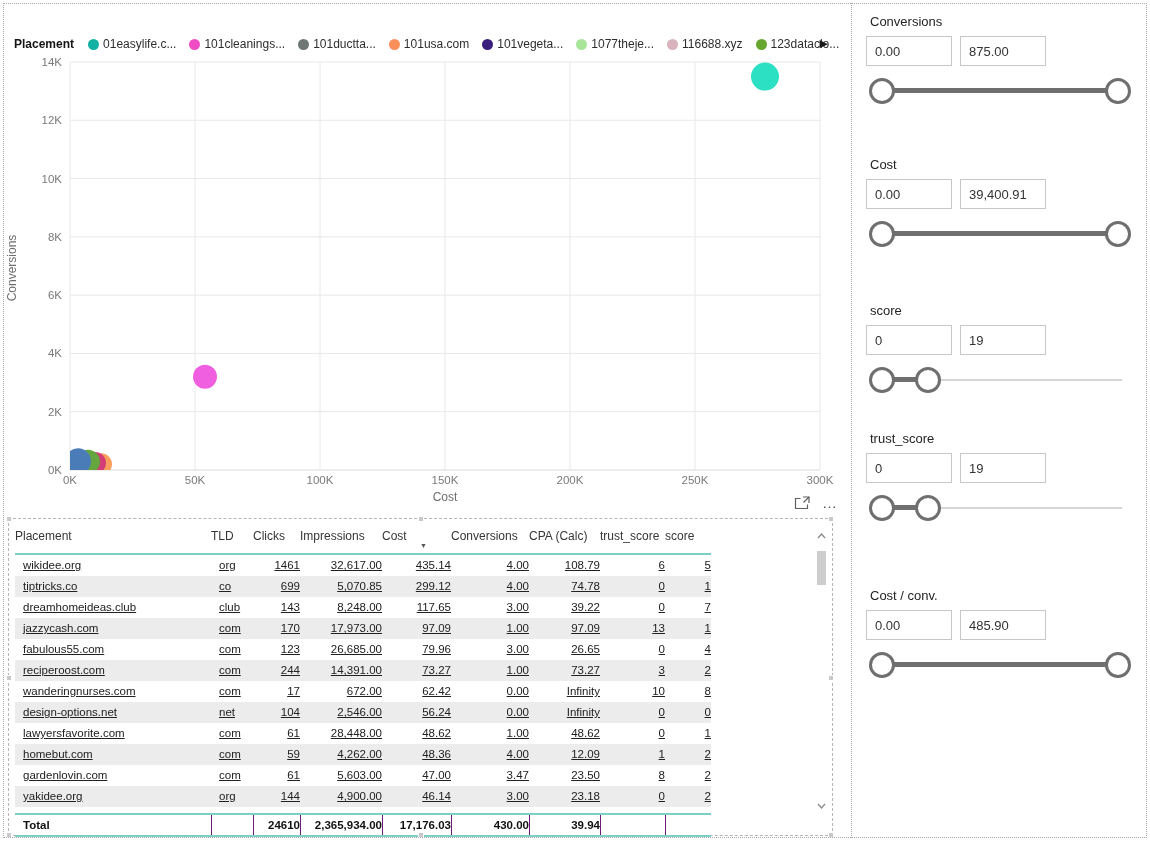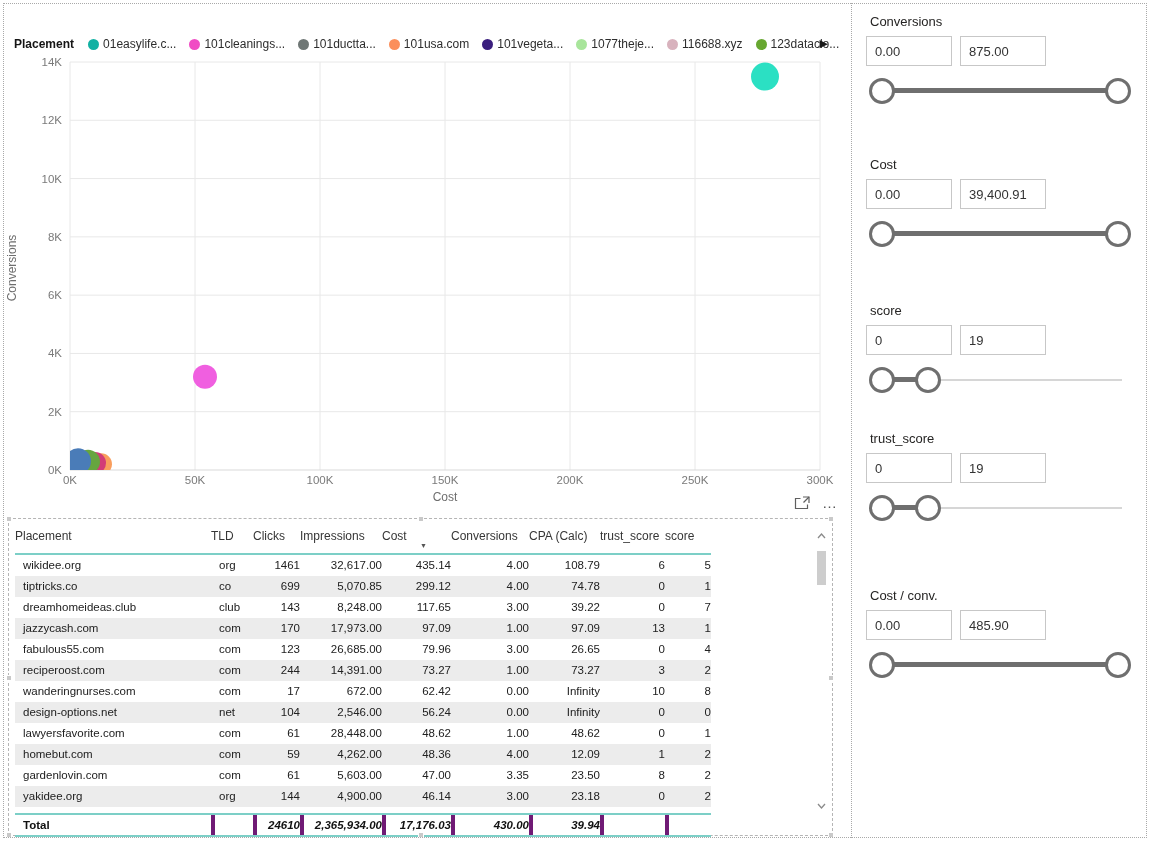--- a/index.html
+++ b/index.html
@@ -26,28 +26,28 @@
   
   .table-visual{position:absolute;left:8px;top:518px;width:825px;height:318px;border:1px dashed #b5b5b5;
                 box-sizing:border-box;background:#fff;}
   .rh{position:absolute;width:6px;height:6px;background:#c9c9c9;border:1px solid #fff;box-sizing:border-box;}
   .tgrid{display:grid;grid-template-columns:196px 42px 47px 82px 69px 78px 71px 65px 46px;}
   .t-head{position:absolute;left:6px;top:5px;width:696px;height:29px;border-bottom:2px solid #7ccfc7;}
   .hcell{position:relative;font-size:12px;color:#363636;padding-top:5px;white-space:nowrap;overflow:hidden;}
   .hcell.num{text-align:left;}
   .hcell .sort{position:absolute;right:24px;top:18px;font-size:7px;color:#555;line-height:1;}
   .t-body{position:absolute;left:6px;top:36px;width:696px;height:258px;overflow:hidden;}
-  .trow{height:21px;line-height:21px;font-size:11.5px;color:#212121;}
+  .trow{height:21px;line-height:21px;font-size:11.5px;color:#212121;text-decoration:underline;}
   .trow.alt{background:#ececec;}
   .tcell{white-space:nowrap;overflow:hidden;}
   .tcell.txt{padding-left:8px;}
   .tcell.num{text-align:right;}
   .t-total{position:absolute;left:6px;top:294px;width:696px;height:24px;line-height:20px;box-sizing:border-box;
            border-top:2px solid #7ccfc7;border-bottom:2px solid #7ccfc7;font-weight:700;font-size:11.5px;color:#111;}
-  .t-total .sep{border-left:4px solid #701a75;font-style:italic;}
+  .t-total .sep{border-left:1px solid #701a75;}
   .t-scroll{position:absolute;right:3px;top:10px;width:15px;height:284px;}
   .sarrow{position:absolute;left:0;width:15px;height:14px;display:flex;align-items:center;justify-content:center;cursor:pointer;}
   .sarrow.up{top:0;} .sarrow.down{bottom:0;}
   .sthumb{position:absolute;left:3px;top:22px;width:9px;height:34px;background:#cdcdcd;cursor:pointer;}
 
   
   .slicers{position:absolute;left:858px;top:0;width:286px;height:841px;}
   .slicer{position:absolute;left:0;width:286px;height:110px;}
   .slabel{font-size:13px;color:#252423;padding-left:12px;white-space:nowrap;}
   .sinput{position:absolute;top:22px;width:86px;height:30px;border:1px solid #c7c7c7;background:#fff;
@@ -284,21 +284,21 @@
           <div class="tcell num">12.09</div>
           <div class="tcell num">1</div>
           <div class="tcell num">2</div>
         </div>
         <div class="trow tgrid">
           <div class="tcell txt">gardenlovin.com</div>
           <div class="tcell txt">com</div>
           <div class="tcell num">61</div>
           <div class="tcell num">5,603.00</div>
           <div class="tcell num">47.00</div>
-          <div class="tcell num">3.35</div>
+          <div class="tcell num">3.47</div>
           <div class="tcell num">23.50</div>
           <div class="tcell num">8</div>
           <div class="tcell num">2</div>
         </div>
         <div class="trow tgrid alt">
           <div class="tcell txt">yakidee.org</div>
           <div class="tcell txt">org</div>
           <div class="tcell num">144</div>
           <div class="tcell num">4,900.00</div>
           <div class="tcell num">46.14</div>

